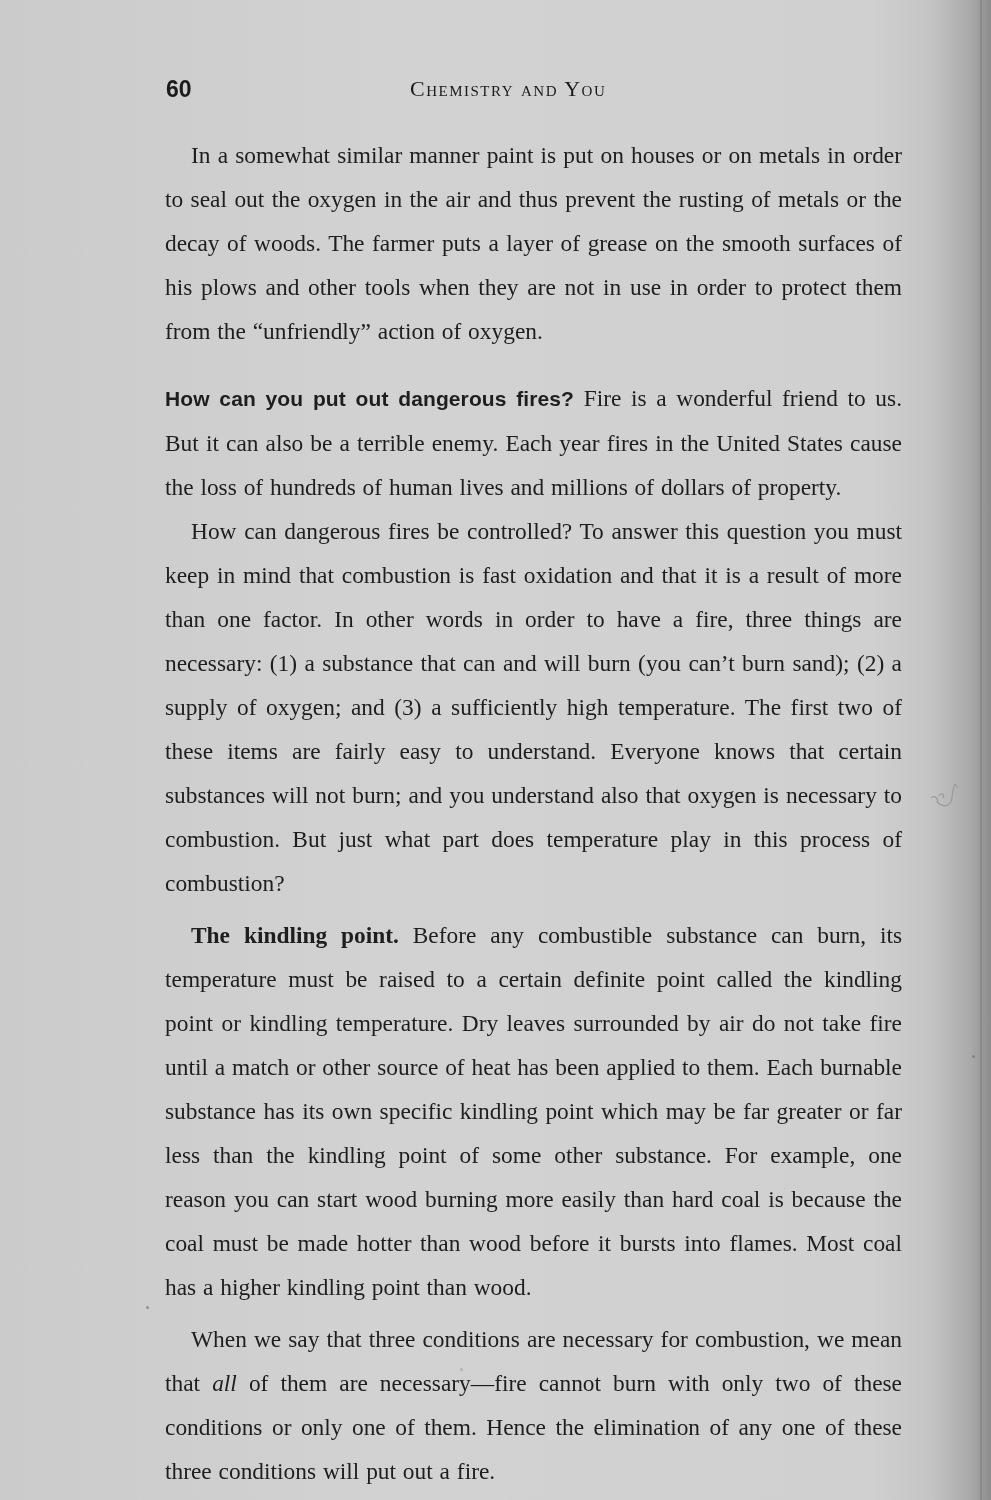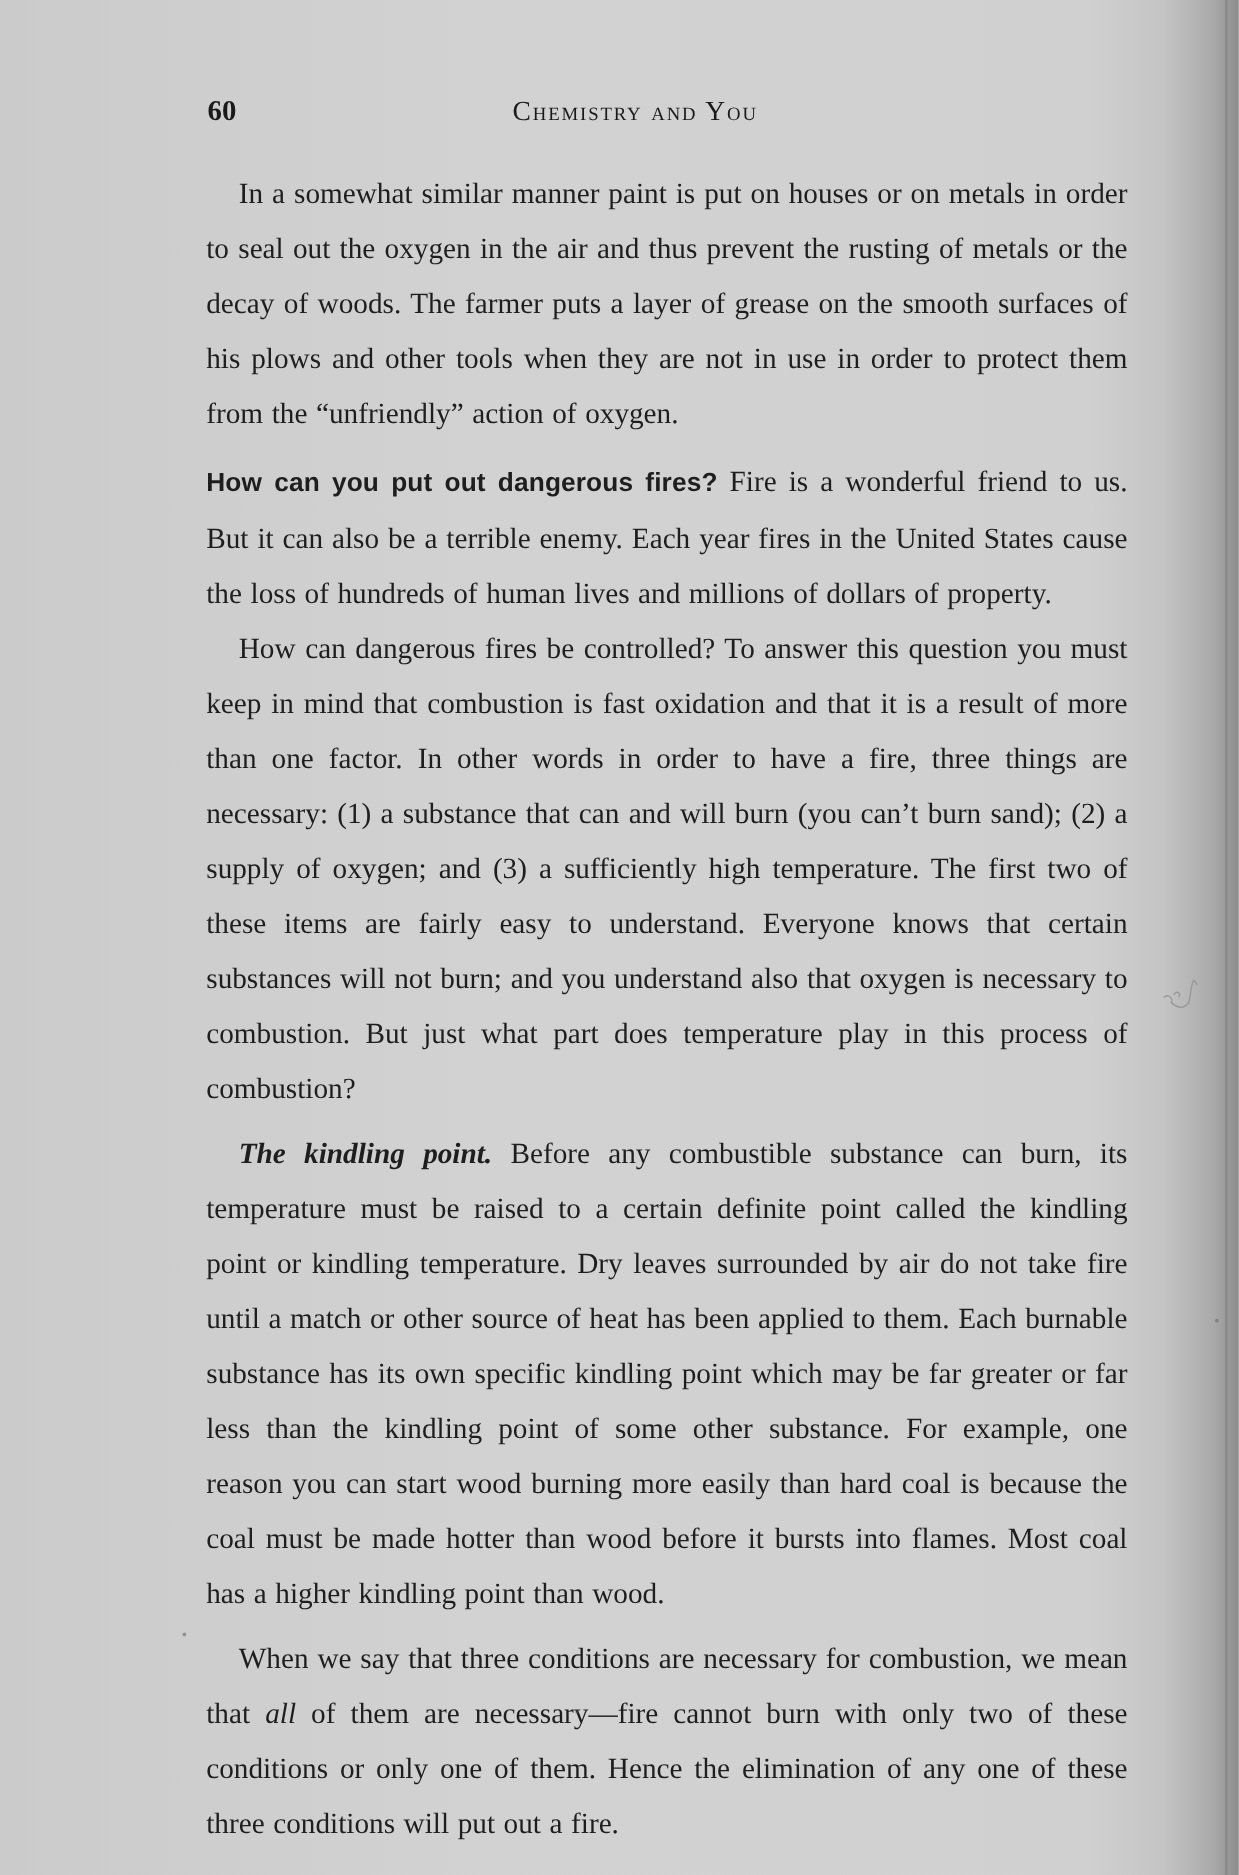--- a/index.html
+++ b/index.html
@@ -32,21 +32,21 @@
       position: absolute;
       left: 166px;
       top: 76px;
       width: 738px;
       height: 30px;
     }
     .page-number {
       position: absolute;
       left: 0;
       top: 0;
-      font-family: Liberation Serif, serif;
+      font-family: Liberation Sans, sans-serif;
       font-size: 23px;
       font-weight: bold;
       color: #1a1a1a;
     }
     .book-title {
       position: absolute;
       left: 244px;
       top: 0;
       font-family: "Liberation Serif", serif;
       font-size: 22px;
@@ -64,30 +64,29 @@
       margin: 0;
       font-family: "Liberation Serif", serif;
       font-size: 23.4px;
       line-height: 44px;
       text-align: justify;
       hyphens: manual;
       color: #1e1e1e;
       word-spacing: 1px;
     }
     p.indent { text-indent: 26px; }
-    p.gap-before { margin-top: 11px; }
+    p.gap-before { margin-top: 23px; }
     p.gap-small { margin-top: 8px; }
     .section-head {
       font-family: "Liberation Sans", sans-serif;
       font-weight: bold;
       font-size: 21px;
       letter-spacing: 0.1px;
     }
     .sub-head {
-      font-style: italic;
       font-weight: bold;
     }
     em { }
     .pencil-mark {
       position: absolute;
       left: 925px;
       top: 772px;
       width: 40px;
       height: 40px;
     }

